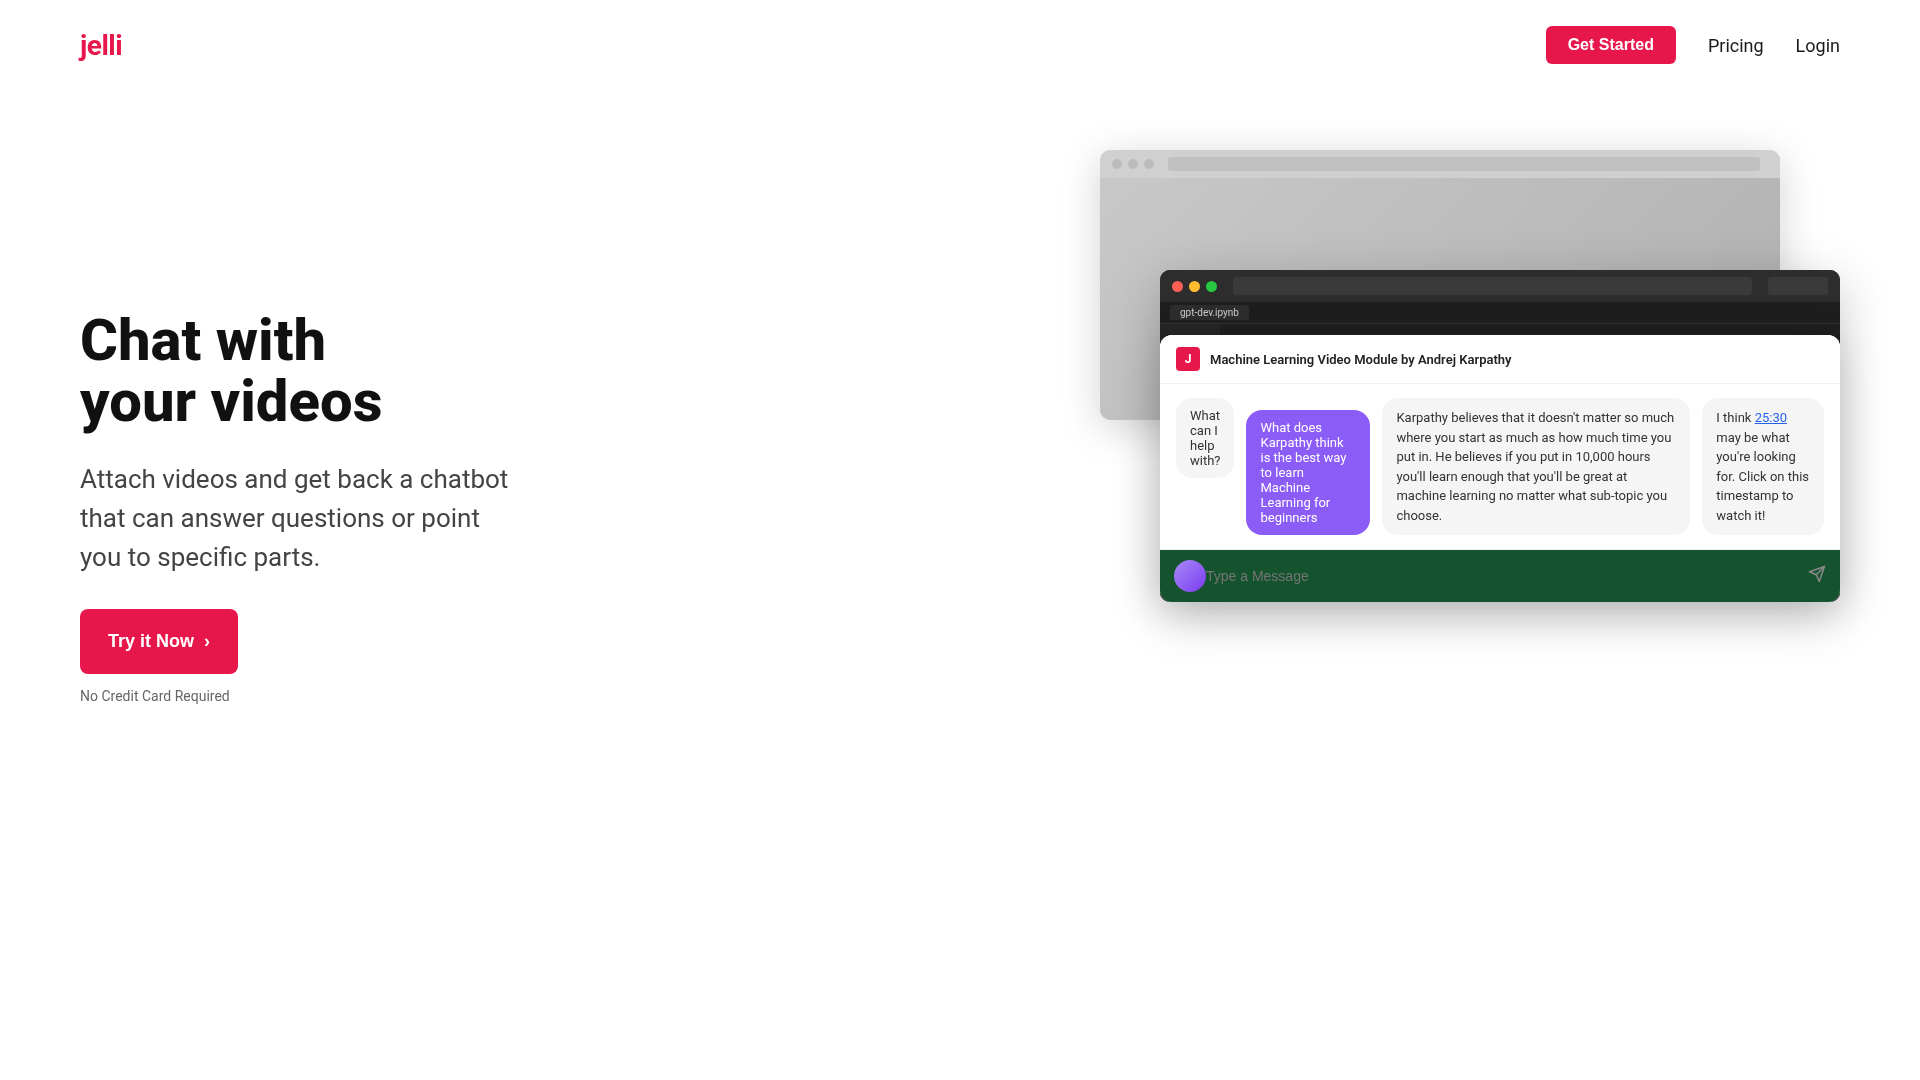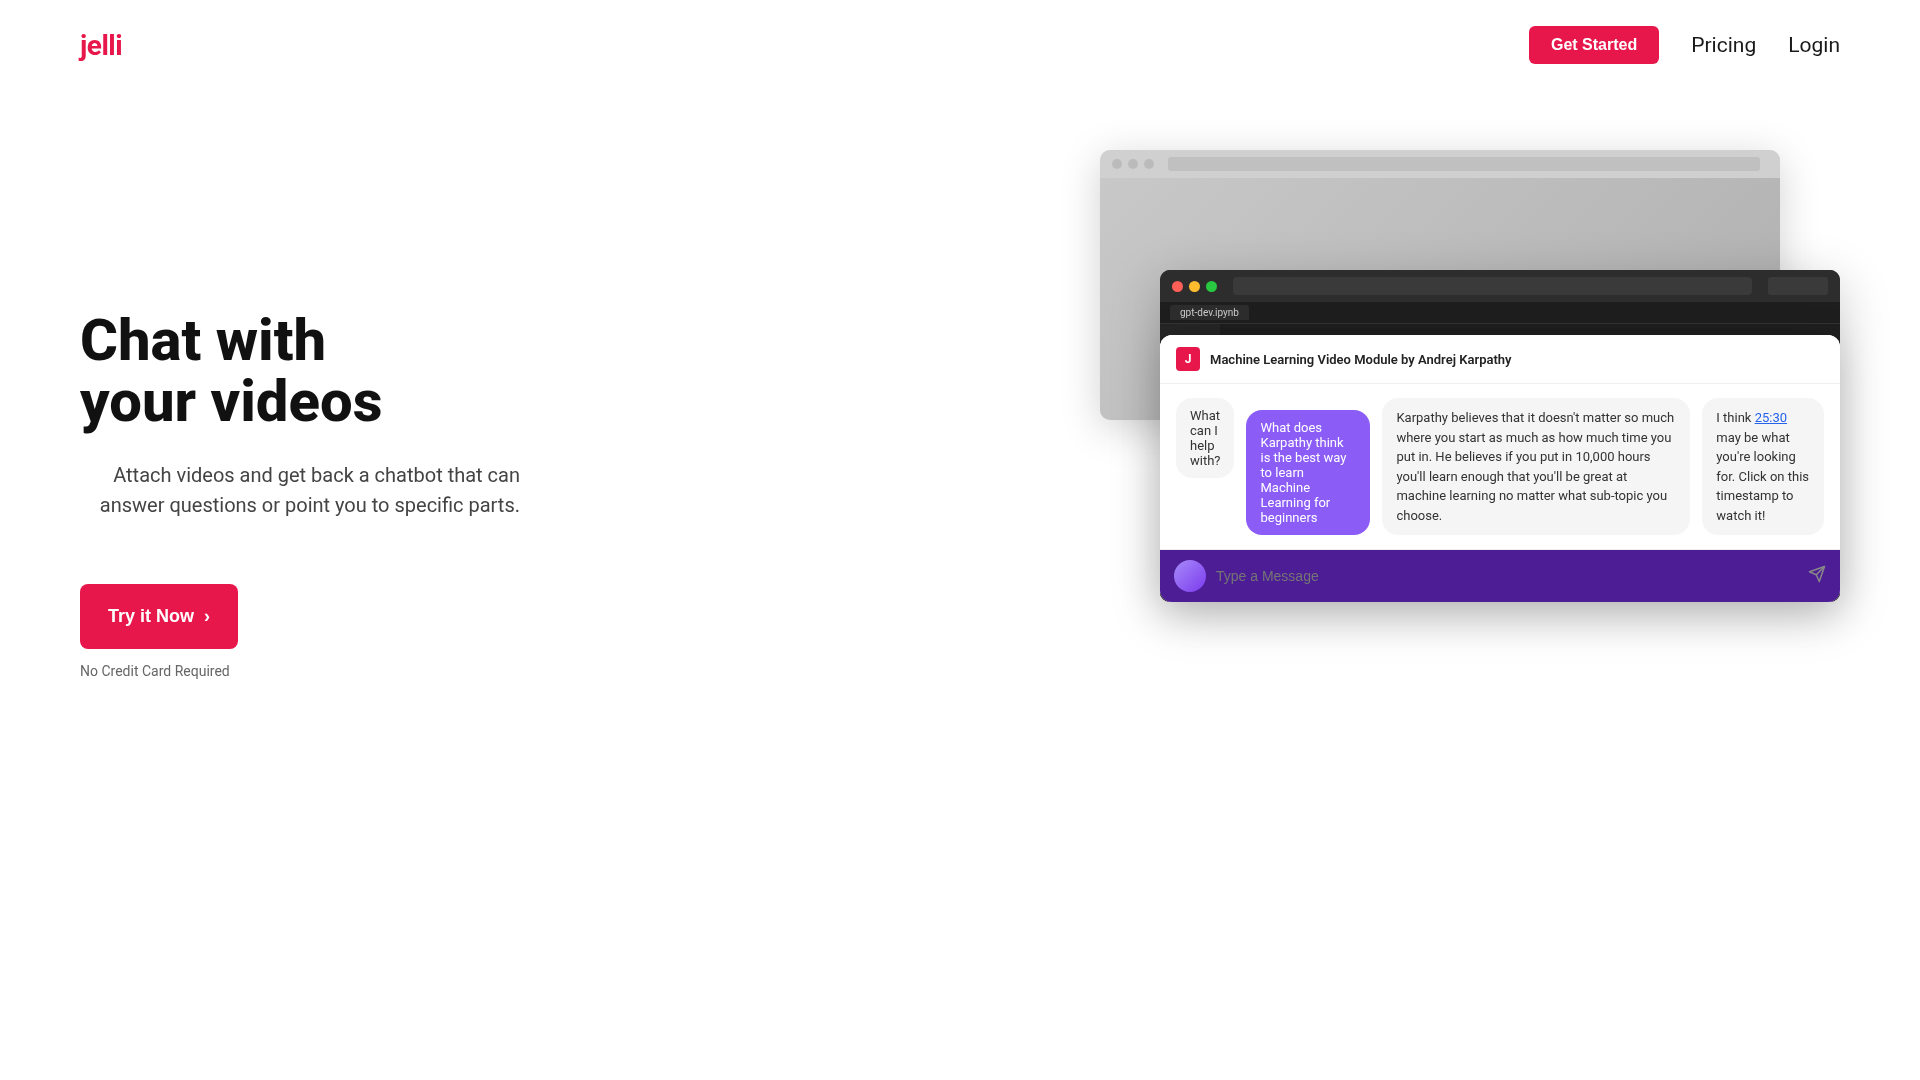--- a/index.html
+++ b/index.html
@@ -35,21 +35,21 @@
       background: #e8174b;
       color: #fff;
       border: none;
       border-radius: 6px;
       padding: 10px 22px;
       font-size: 16px;
       font-weight: 600;
       cursor: pointer;
     }
     .nav-link {
-      font-size: 21px;
+      font-size: 18px;
       color: #1a1a1a;
       text-decoration: none;
       cursor: pointer;
       background: none;
       border: none;
       font-family: inherit;
     }
     
     .hero {
       display: flex;
@@ -65,26 +65,25 @@
       padding-top: 160px;
     }
     .hero-title {
       font-size: 58px;
       font-weight: 800;
       line-height: 1.05;
       color: #111;
       margin-bottom: 28px;
     }
     .hero-subtitle {
-      font-size: 20px;
+      font-size: 26px;
       color: #444;
       line-height: 1.5;
-      margin-bottom: 64px;
+      margin-bottom: 32px;
       max-width: 440px;
-      text-align: right;
     }
     .btn-try-now {
       display: inline-flex;
       align-items: center;
       gap: 10px;
       background: #e8174b;
       color: #fff;
       border: none;
       border-radius: 8px;
       padding: 22px 28px;
@@ -316,22 +315,21 @@
     .timestamp-link {
       color: #2563eb;
       text-decoration: underline;
       cursor: pointer;
     }
     .chat-input-row {
       display: flex;
       align-items: center;
       padding: 10px 14px;
       border-top: 1px solid #f0f0f0;
-      gap: 10px;
-      background: #4c1d95;
+      background: #14532d;
     }
     .avatar-small {
       width: 32px;
       height: 32px;
       border-radius: 50%;
       background: linear-gradient(135deg, #a78bfa, #7c3aed);
       flex-shrink: 0;
     }
     .chat-input {
       flex: 1;

